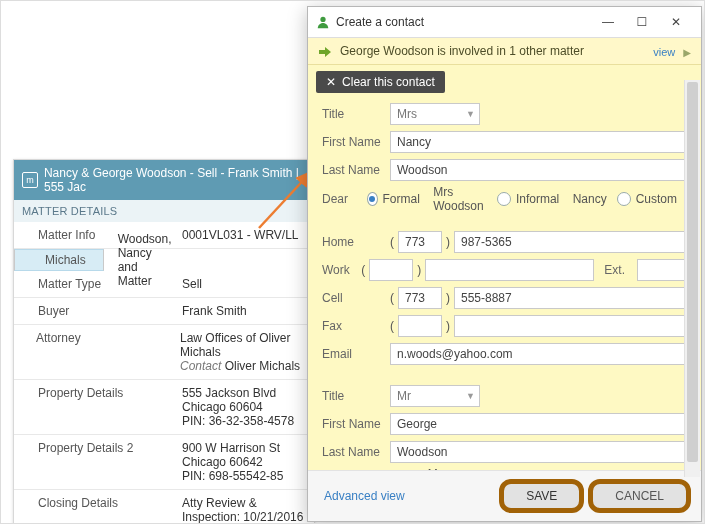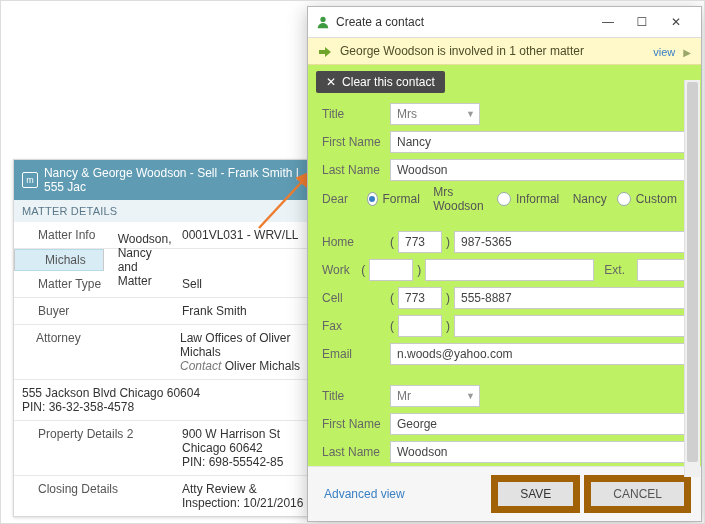--- a/index.html
+++ b/index.html
@@ -8,21 +8,21 @@
 .matter{position:absolute;left:12px;top:158px;width:300px;border:1px solid #d8d8d8;box-shadow:0 1px 3px rgba(0,0,0,.15);background:#fff}
 .matter-hdr{background:#5f9bb3;color:#fff;padding:6px 8px;display:flex;align-items:center;gap:6px;font-size:12px}
 .matter-hdr .mi{display:inline-flex;width:16px;height:14px;border:1px solid #fff;border-radius:2px;align-items:center;justify-content:center;font-size:9px}
 .sect{background:#ebf3f6;padding:5px 8px;color:#5a788a;font-size:11px;letter-spacing:.2px}
 .row{display:flex;border-bottom:1px solid #e8e8e8;font-size:12px}
 .row .lab{width:112px;padding:6px 24px;color:#555}
 .row .val{flex:1;padding:6px 8px;color:#333}
 .row.sel{background:#d7ecf5;border-top:1px solid #b7d9ea;border-bottom:1px solid #b7d9ea}
 .row .sub{color:#777;font-style:italic}
 
-.dialog{position:absolute;left:306px;top:5px;width:393px;height:514px;border:1px solid #b7b7b7;background:#bef264;box-shadow:0 4px 18px rgba(0,0,0,.25);display:flex;flex-direction:column}
+.dialog{position:absolute;left:306px;top:5px;width:393px;height:514px;border:1px solid #b7b7b7;background:#fef9c3;box-shadow:0 4px 18px rgba(0,0,0,.25);display:flex;flex-direction:column}
 .titlebar{display:flex;align-items:center;padding:6px 8px;background:#fff;border-bottom:1px solid #ddd}
 .titlebar .pi{width:14px;height:14px;margin-right:6px}
 .tb-title{font-size:12px;color:#333}
 .winbtns{margin-left:auto;display:flex;gap:0}
 .winbtns div{width:34px;height:18px;display:flex;align-items:center;justify-content:center;color:#444;font-size:12px}
 .banner{background:#fff8c9;border-bottom:1px solid #e9df9d;padding:6px 10px;display:flex;align-items:flex-end;gap:8px;font-size:12px;color:#4d4d28}
 .banner .vw{margin-left:auto;color:#3a80c4;font-size:11px}
 .banner .chev{color:#9aa76a;font-size:10px}
 .clear-wrap{padding:6px 8px 0 8px}
 .clear{display:inline-flex;align-items:center;gap:6px;background:#4a4a4a;color:#fff;padding:4px 10px;border-radius:2px;font-size:12px}
@@ -40,21 +40,21 @@
 .ext{width:50px;margin-left:6px}
 .extl{color:#666;margin-left:6px;margin-right:2px}
 .radio{display:inline-flex;align-items:center;gap:5px;margin-right:10px;color:#555}
 .rb{width:12px;height:12px;border:1px solid #9aa;background:#fff;border-radius:50%;display:inline-flex;align-items:center;justify-content:center}
 .rb.on::after{content:"";width:6px;height:6px;background:#3a80c4;border-radius:50%}
 .group-gap{height:12px}
 .scrollbar{position:absolute;right:1px;top:73px;width:15px;height:397px;background:#f0f0f0;border-left:1px solid #e0e0e0}
 .scroll-thumb{position:absolute;left:2px;right:2px;top:2px;height:380px;background:#cfcfcf;border-radius:2px}
 .footer{border-top:1px solid #e3e3e3;background:#f6f6f6;padding:8px 10px;display:flex;align-items:center;justify-content:flex-end;gap:4px}
 .link{color:#3a80c4;font-size:12px;margin-right:auto;margin-left:6px}
-.btn{background:#e2e2e2;border:7px solid #a16207;padding:5px 22px;font-size:12px;color:#555;border-radius:0}
+.btn{background:#e2e2e2;border:5px solid #a16207;padding:5px 22px;font-size:12px;color:#555;border-radius:12px}
 .btn.primary{color:#333}
 
 .arrow{position:absolute;pointer-events:none}
 svg{display:block}
 </style>
 </head>
 <body>
 <div class="stage">
 
 <div class="matter">
@@ -80,20 +80,21 @@
     <div class="val">Frank Smith</div>
   </div>
   <div class="row">
     <div class="lab" style="padding-left:22px">Attorney</div>
     <div class="val">
       <div>Law Offices of Oliver Michals</div>
       <div><span class="sub">Contact</span> <span>Oliver Michals</span></div>
     </div>
   </div>
   <div class="row">
+    <div class="lab">Property Details</div>
     <div class="val">
       <div>555 Jackson Blvd Chicago 60604</div>
       <div>PIN: 36-32-358-4578</div>
     </div>
   </div>
   <div class="row">
     <div class="lab">Property Details 2</div>
     <div class="val">
       <div>900 W Harrison St Chicago 60642</div>
       <div>PIN: 698-55542-85</div>

